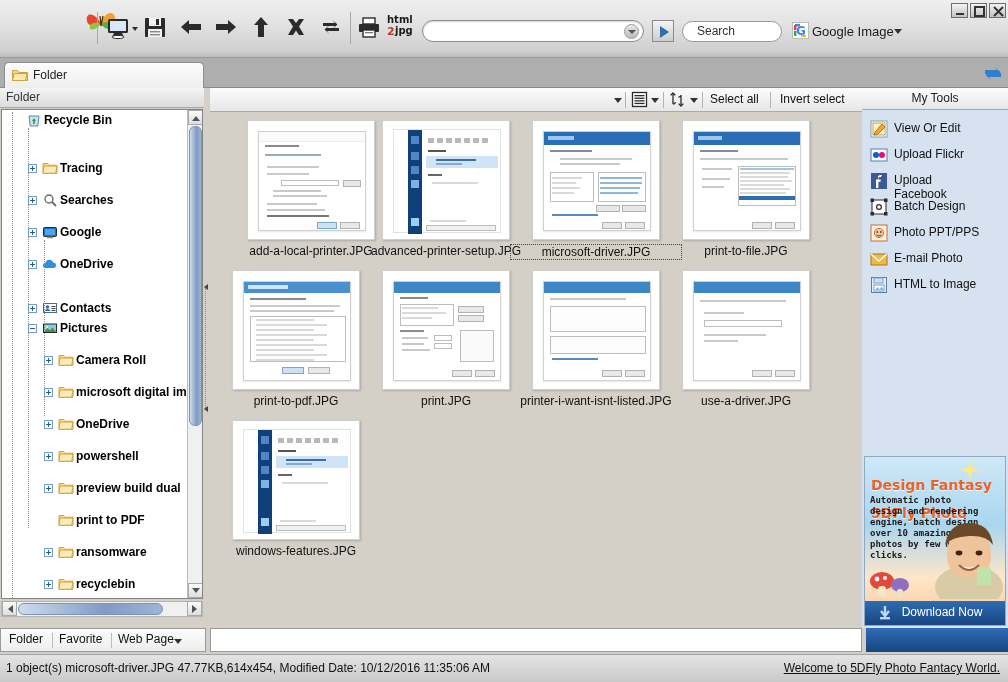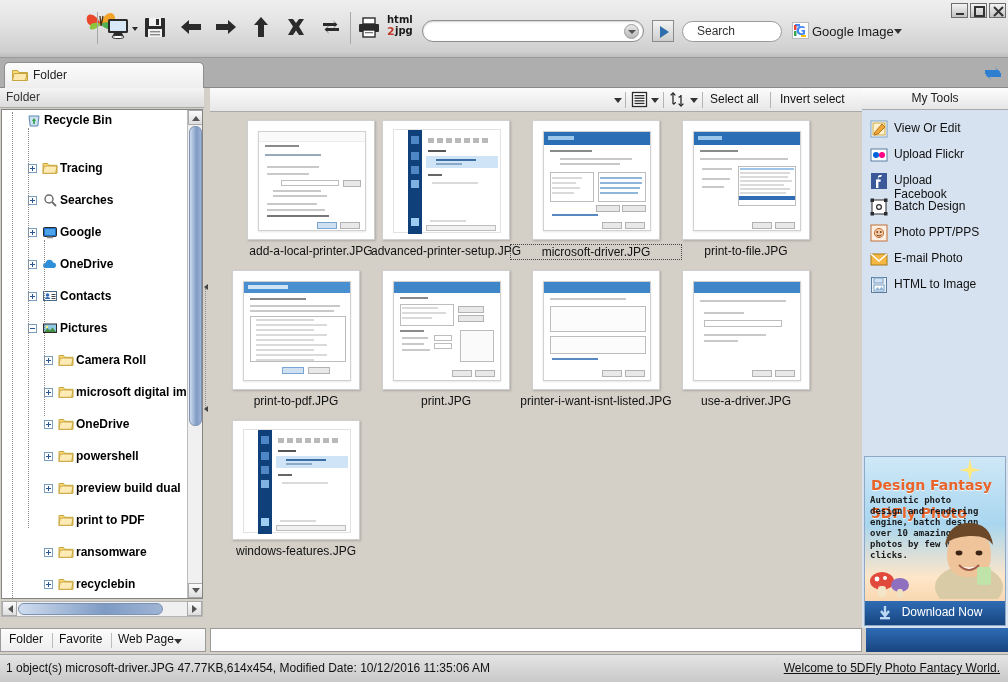--- a/index.html
+++ b/index.html
@@ -490,21 +490,21 @@
               </svg></span>
             <span class="tlbl" style="left:58px">Google</span>
           </div>
           <div class="trow" style="top:80px">
             <span class="exp plus" style="left:26px"></span>
             <span class="tico" style="left:40px"><svg width="16" height="14" viewBox="0 0 16 14">
                 <path d="M4 11 q-3 0 -3 -2.6 q0 -2.4 2.6 -2.6 q0.6 -3 3.8 -3 q3 0 3.6 2.6 q3 0.2 3 2.8 q0 2.8 -3 2.8 z" fill="#2f8fd8"></path>
               </svg></span>
             <span class="tlbl" style="left:58px">OneDrive</span>
           </div>
-          <div class="trow" style="top:96px">
+          <div class="trow" style="top:108px">
             <span class="exp plus" style="left:26px"></span>
             <span class="tico" style="left:40px"><svg width="16" height="14" viewBox="0 0 16 14">
                 <rect x="1.5" y="2.5" width="13" height="9" fill="#fff" stroke="#4a6a8a"></rect>
                 <circle cx="5.5" cy="6" r="1.8" fill="#2f6cb5"></circle>
                 <path d="M2.8 10 q0 -2 2.7 -2 q2.7 0 2.7 2z" fill="#2f6cb5"></path>
                 <rect x="9.5" y="5" width="4" height="1" fill="#444"></rect>
                 <rect x="9.5" y="7" width="4" height="1" fill="#444"></rect>
                 <rect x="9.5" y="9" width="4" height="1" fill="#444"></rect>
               </svg></span>
             <span class="tlbl" style="left:58px">Contacts</span>

